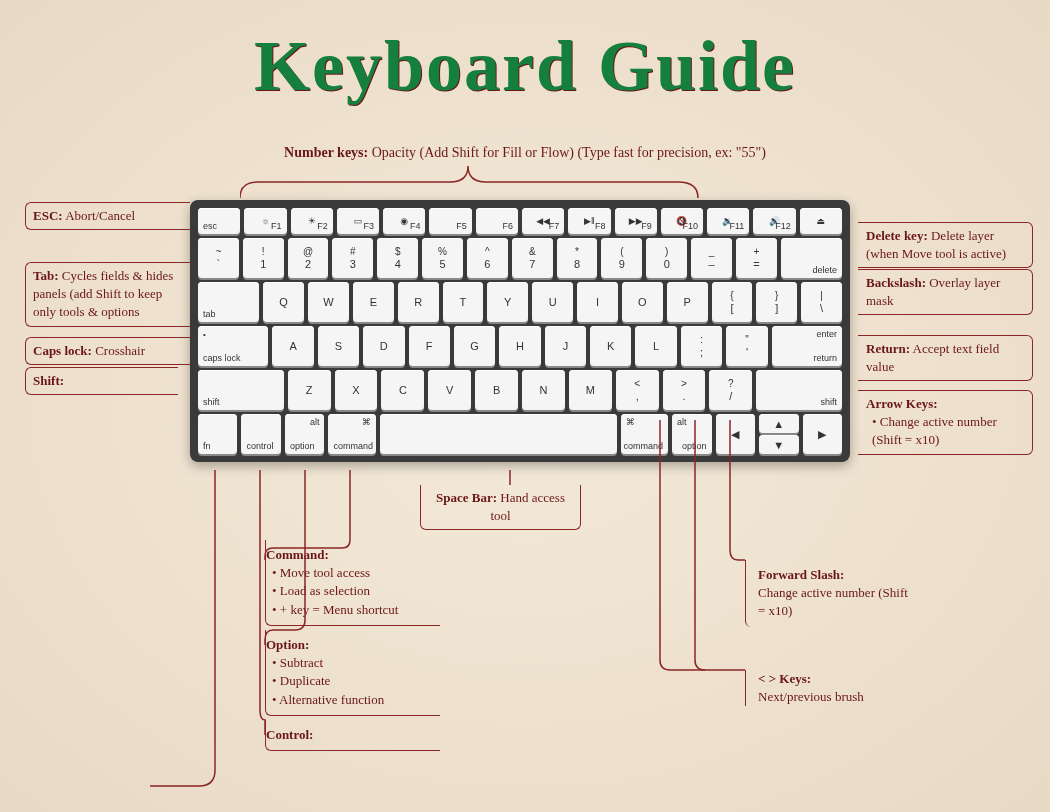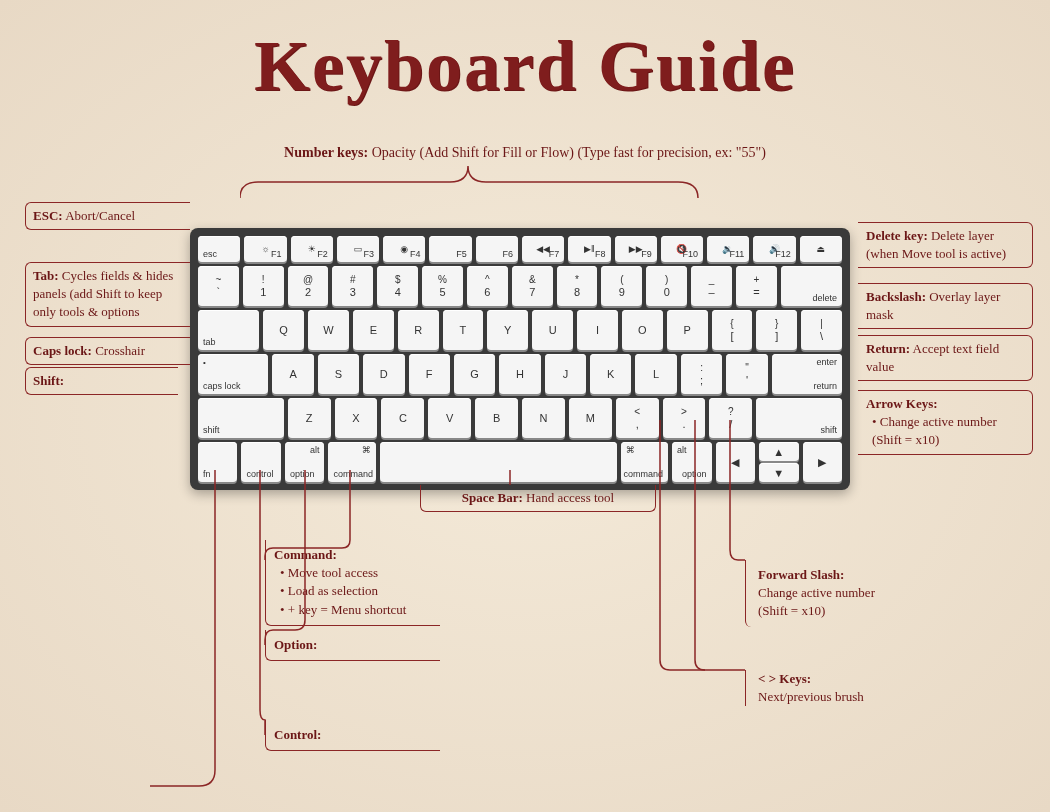--- a/index.html
+++ b/index.html
@@ -9,21 +9,21 @@
   background: #f0e4d4;
   background-image: radial-gradient(ellipse at center, #f4ead9 0%, #e8d9c5 100%);
   position: relative;
   font-family: Georgia, serif;
   overflow: hidden;
 }
 .title {
   text-align: center;
   font-size: 72px;
   font-weight: bold;
-  color: #7f1d1d;
+  color: #15803d;
   padding-top: 25px;
   font-family: Georgia, serif;
   letter-spacing: 2px;
   text-shadow: 1px 1px 0 #6b1616;
 }
 .subtitle {
   position: absolute;
   left: 50%;
   transform: translateX(-50%);
   font-size: 14px;
@@ -34,21 +34,20 @@
 
 .keyboard {
   position: absolute;
   left: 190px;
   top: 200px;
   width: 660px;
   background: #3a3a3a;
   border-radius: 8px;
   padding: 8px;
   box-shadow: 0 4px 12px rgba(0,0,0,0.3);
-  margin-top: 28px;
 }
 .krow {
   display: flex;
   gap: 4px;
   margin-bottom: 4px;
 }
 .krow:last-child { margin-bottom: 0; }
 .key {
   background: #f5f5f5;
   border-radius: 4px;
@@ -108,21 +107,21 @@
 .box-bottom {
   border: 1.5px solid #8b2626;
   border-top: none;
   border-radius: 0 0 6px 6px;
   padding: 4px 8px;
 }
 .bracket-bottom {
   border-left: 1.5px solid #8b2626;
   border-bottom: 1.5px solid #8b2626;
   border-radius: 0 0 0 6px;
-  padding: 6px 8px;
+  padding: 6px 0;
 }
 svg.connector {
   position: absolute;
   pointer-events: none;
 }
 svg.connector path {
   stroke: #8b2626;
   stroke-width: 1.5;
   fill: none;
 }
@@ -355,53 +354,58 @@
 </div>
 
 <div class="callout box-left" style="left:25px; top:367px; width:153px;">
   <b>Shift:</b>
 </div>
 
 <div class="callout box-right" style="left:858px; top:222px; width:175px;">
   <b>Delete key:</b><span> Delete layer (when Move tool is active)</span>
 </div>
 
-<div class="callout box-right" style="left:858px; top:283px; width:175px;">
+<div class="callout box-right" style="left:858px; top:269px; width:175px;">
   <b>Backslash:</b><span> Overlay layer mask</span>
 </div>
 
 <div class="callout box-right" style="left:858px; top:335px; width:175px;">
   <b>Return:</b><span> Accept text field value</span>
 </div>
 
 <div class="callout box-right" style="left:858px; top:390px; width:175px;">
   <b>Arrow Keys:</b>
   <ul>
     <li>Change active number (Shift = x10)</li>
   </ul>
 </div>
 
-<div class="callout box-bottom" style="left:420px; top:485px; width:236px; text-align:center;">
+<div class="callout box-bottom" style="left:420px; top:485px; width:161px; text-align:center;">
   <b>Space Bar:</b><span> Hand access tool</span>
 </div>
 <svg class="connector" style="left:495px; top:470px; width:30px; height:18px;">
   <path d="M 15 0 L 15 15"></path>
 </svg>
 
 <div class="callout bracket-bottom" style="left:265px; top:540px; width:175px;">
   <b>Command:</b>
   <ul>
     <li>Move tool access</li>
     <li>Load as selection</li>
     <li>+ key = Menu shortcut</li>
   </ul>
 </div>
 
 <div class="callout bracket-bottom" style="left:265px; top:630px; width:175px;">
   <b>Option:</b>
+  <ul>
+    <li>Subtract</li>
+    <li>Duplicate</li>
+    <li>Alternative function</li>
+  </ul>
 </div>
 
 <div class="callout bracket-bottom" style="left:265px; top:720px; width:175px;">
   <b>Control:</b>
 </div>
 
 <svg class="connector" style="left:150px; top:470px; width:210px; height:340px;">
 
   <path d="M 200 0 L 200 70 Q 200 78 192 78 L 123 78 Q 115 78 115 86 L 115 90"></path>
 

